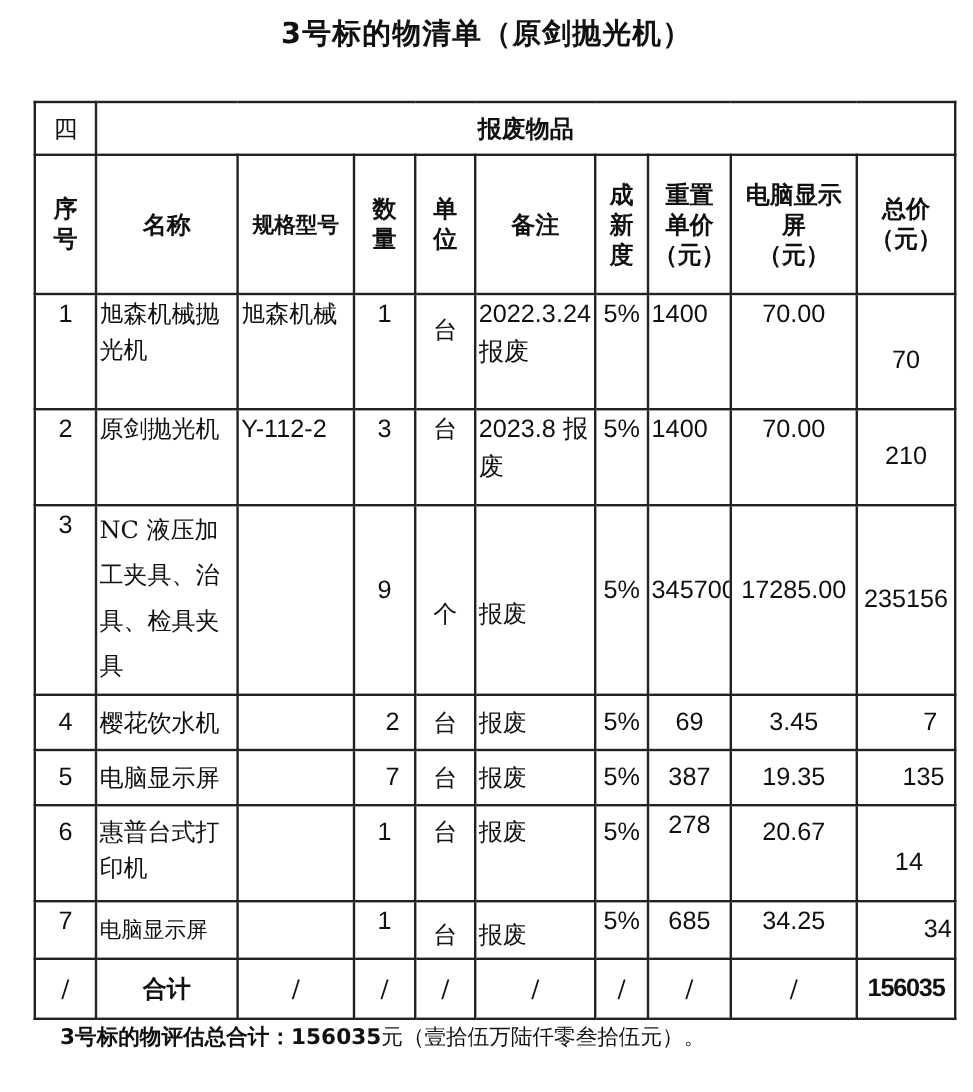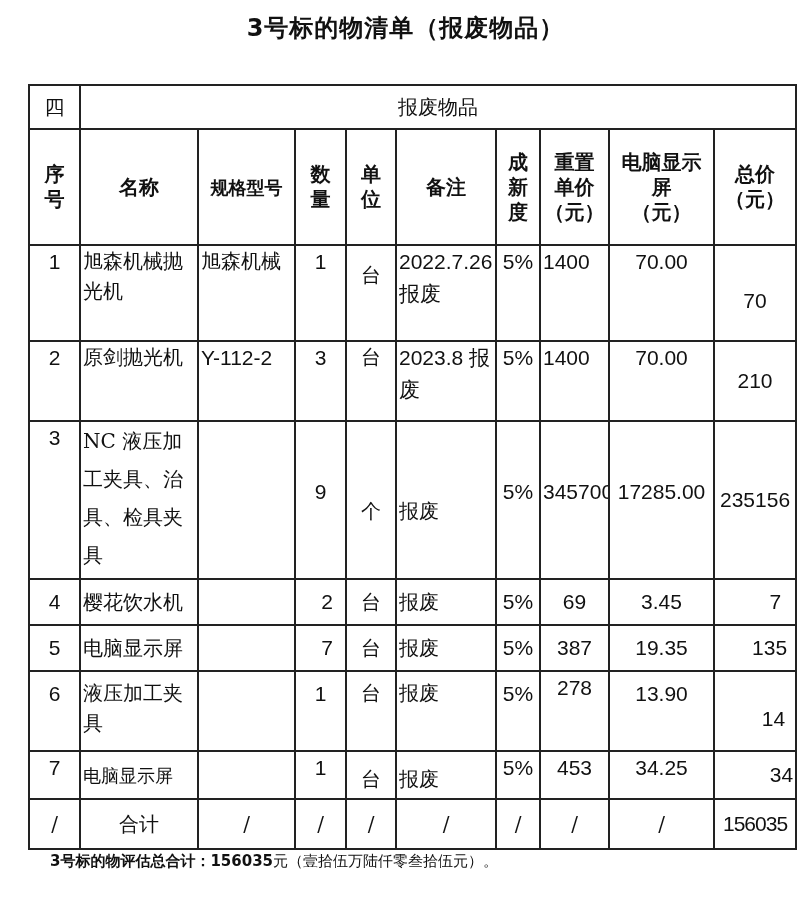--- a/index.html
+++ b/index.html
@@ -11,30 +11,30 @@
   table { position: absolute; left: 28px; top: 84px; border-collapse: collapse;
           table-layout: fixed; width: 767px; }
   td { border: 2px solid #222; padding: 0 2px; font-size: 20px; line-height: 1.5;
        vertical-align: top; overflow: hidden; }
   .num { font-family: "Liberation Sans", "DejaVu Sans", sans-serif; font-size: 21px; }
   .c { text-align: center; }
   .r { text-align: right; }
   .vm { vertical-align: middle; }
   .hdr td { vertical-align: middle; text-align: center; font-weight: bold; }
   .vt { line-height: 1.25; }
-  .bold { font-weight: normal; margin-left: 13px; }
-  .summary { position: absolute; left: 50px; top: 852px; font-size: 15px;
+  .bold { font-weight: bold; margin-left: 13px; }
+  .summary { position: absolute; left: 50px; top: 852px; font-size: 18px;
              font-family: "DejaVu Sans", "Liberation Sans", sans-serif; }
   .summary .b { font-weight: bold; }
   .pad-top { padding-top: 14px; }
 </style>
 </head>
 <body>
 
-<div class="title">3号标的物清单（报废物品）</div>
+<div class="title">3号标的物清单（原剑抛光机）</div>
 
 <table>
   <colgroup>
     <col style="width:51px">
       <col style="width:118px">
       <col style="width:97px">
       <col style="width:51px">
     <col style="width:50px">
       <col style="width:100px">
       <col style="width:44px">
@@ -70,21 +70,21 @@
     <td class="vt" style="white-space:pre-line">总价
 （元）</td>
   </tr>
 
   <tr style="height:96px">
     <td class="c num">1</td>
     <td>旭森机械抛光机</td>
     <td>旭森机械</td>
     <td class="c num">1</td>
     <td class="c pad-top">台</td>
-    <td class="num" style="word-break:break-all">2022.7.26报废</td>
+    <td class="num" style="word-break:break-all">2022.3.24报废</td>
     <td class="c num">5%</td>
     <td class="num">1400</td>
     <td class="c num">70.00</td>
     <td class="c num vm" style="padding-top:16px">70</td>
   </tr>
 
   <tr style="height:80px">
     <td class="c num">2</td>
     <td>原剑抛光机</td>
     <td class="num">Y-112-2</td>
@@ -131,40 +131,40 @@
     <td class="c vm">台</td>
     <td class="vm">报废</td>
     <td class="c num vm">5%</td>
     <td class="c num vm">387</td>
     <td class="c num vm">19.35</td>
     <td class="r num vm" style="padding-right:8px">135</td>
   </tr>
 
   <tr style="height:80px">
     <td class="c num" style="padding-top:6px">6</td>
-    <td style="padding-top:6px">液压加工夹具</td>
+    <td style="padding-top:6px">惠普台式打印机</td>
     <td></td>
     <td class="c num" style="padding-top:6px">1</td>
     <td class="c" style="padding-top:6px">台</td>
     <td style="padding-top:6px">报废</td>
     <td class="c num" style="padding-top:6px">5%</td>
     <td class="c num" style="padding-top:0">278</td>
-    <td class="c num" style="padding-top:6px">13.90</td>
-    <td class="r num vm" style="padding-right:10px;padding-top:16px">14</td>
+    <td class="c num" style="padding-top:6px">20.67</td>
+    <td class="r num vm" style="padding-right:26px;padding-top:16px">14</td>
   </tr>
 
   <tr style="height:48px">
     <td class="c num">7</td>
     <td class="vm" style="font-size:18px">电脑显示屏</td>
     <td></td>
     <td class="c num">1</td>
     <td class="c" style="padding-top:12px">台</td>
     <td style="padding-top:12px">报废</td>
     <td class="c num">5%</td>
-    <td class="c num">453</td>
+    <td class="c num">685</td>
     <td class="c num">34.25</td>
     <td class="r num vm" style="">34</td>
   </tr>
 
   <tr style="height:50px">
     <td class="c vm">/</td>
     <td class="c vm bold">合计</td>
     <td class="c vm">/</td>
     <td class="c vm">/</td>
     <td class="c vm">/</td>

